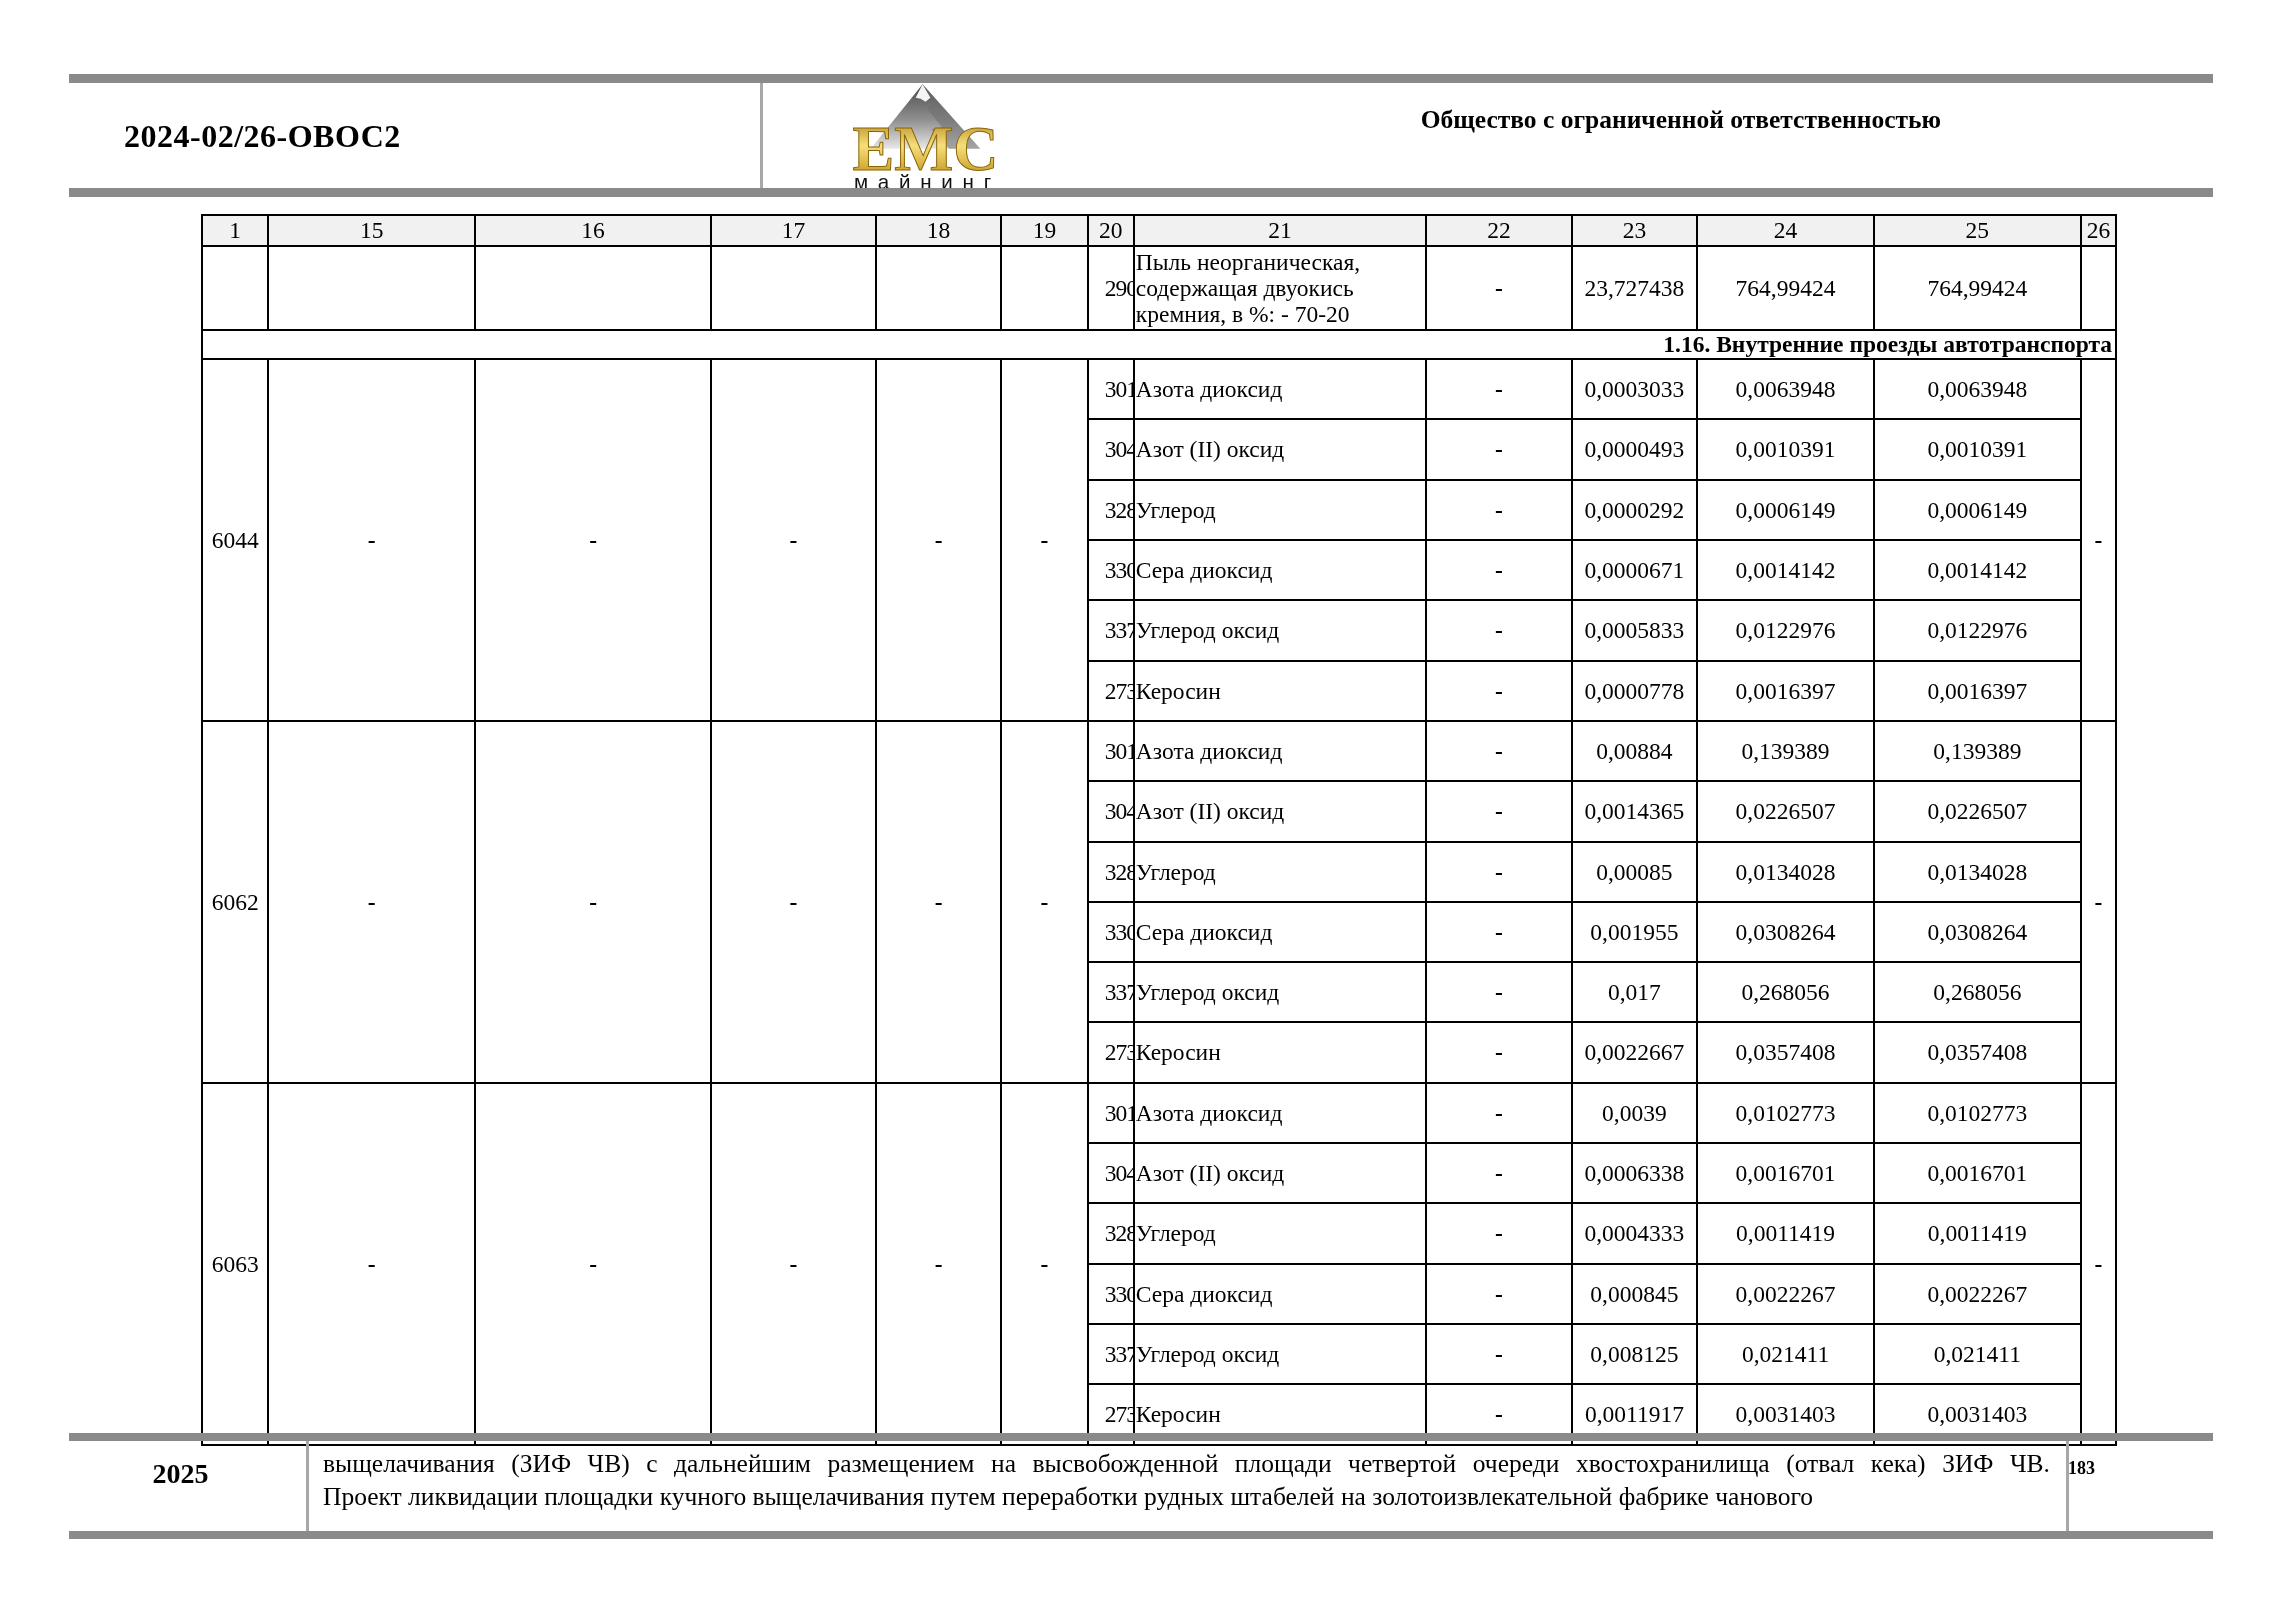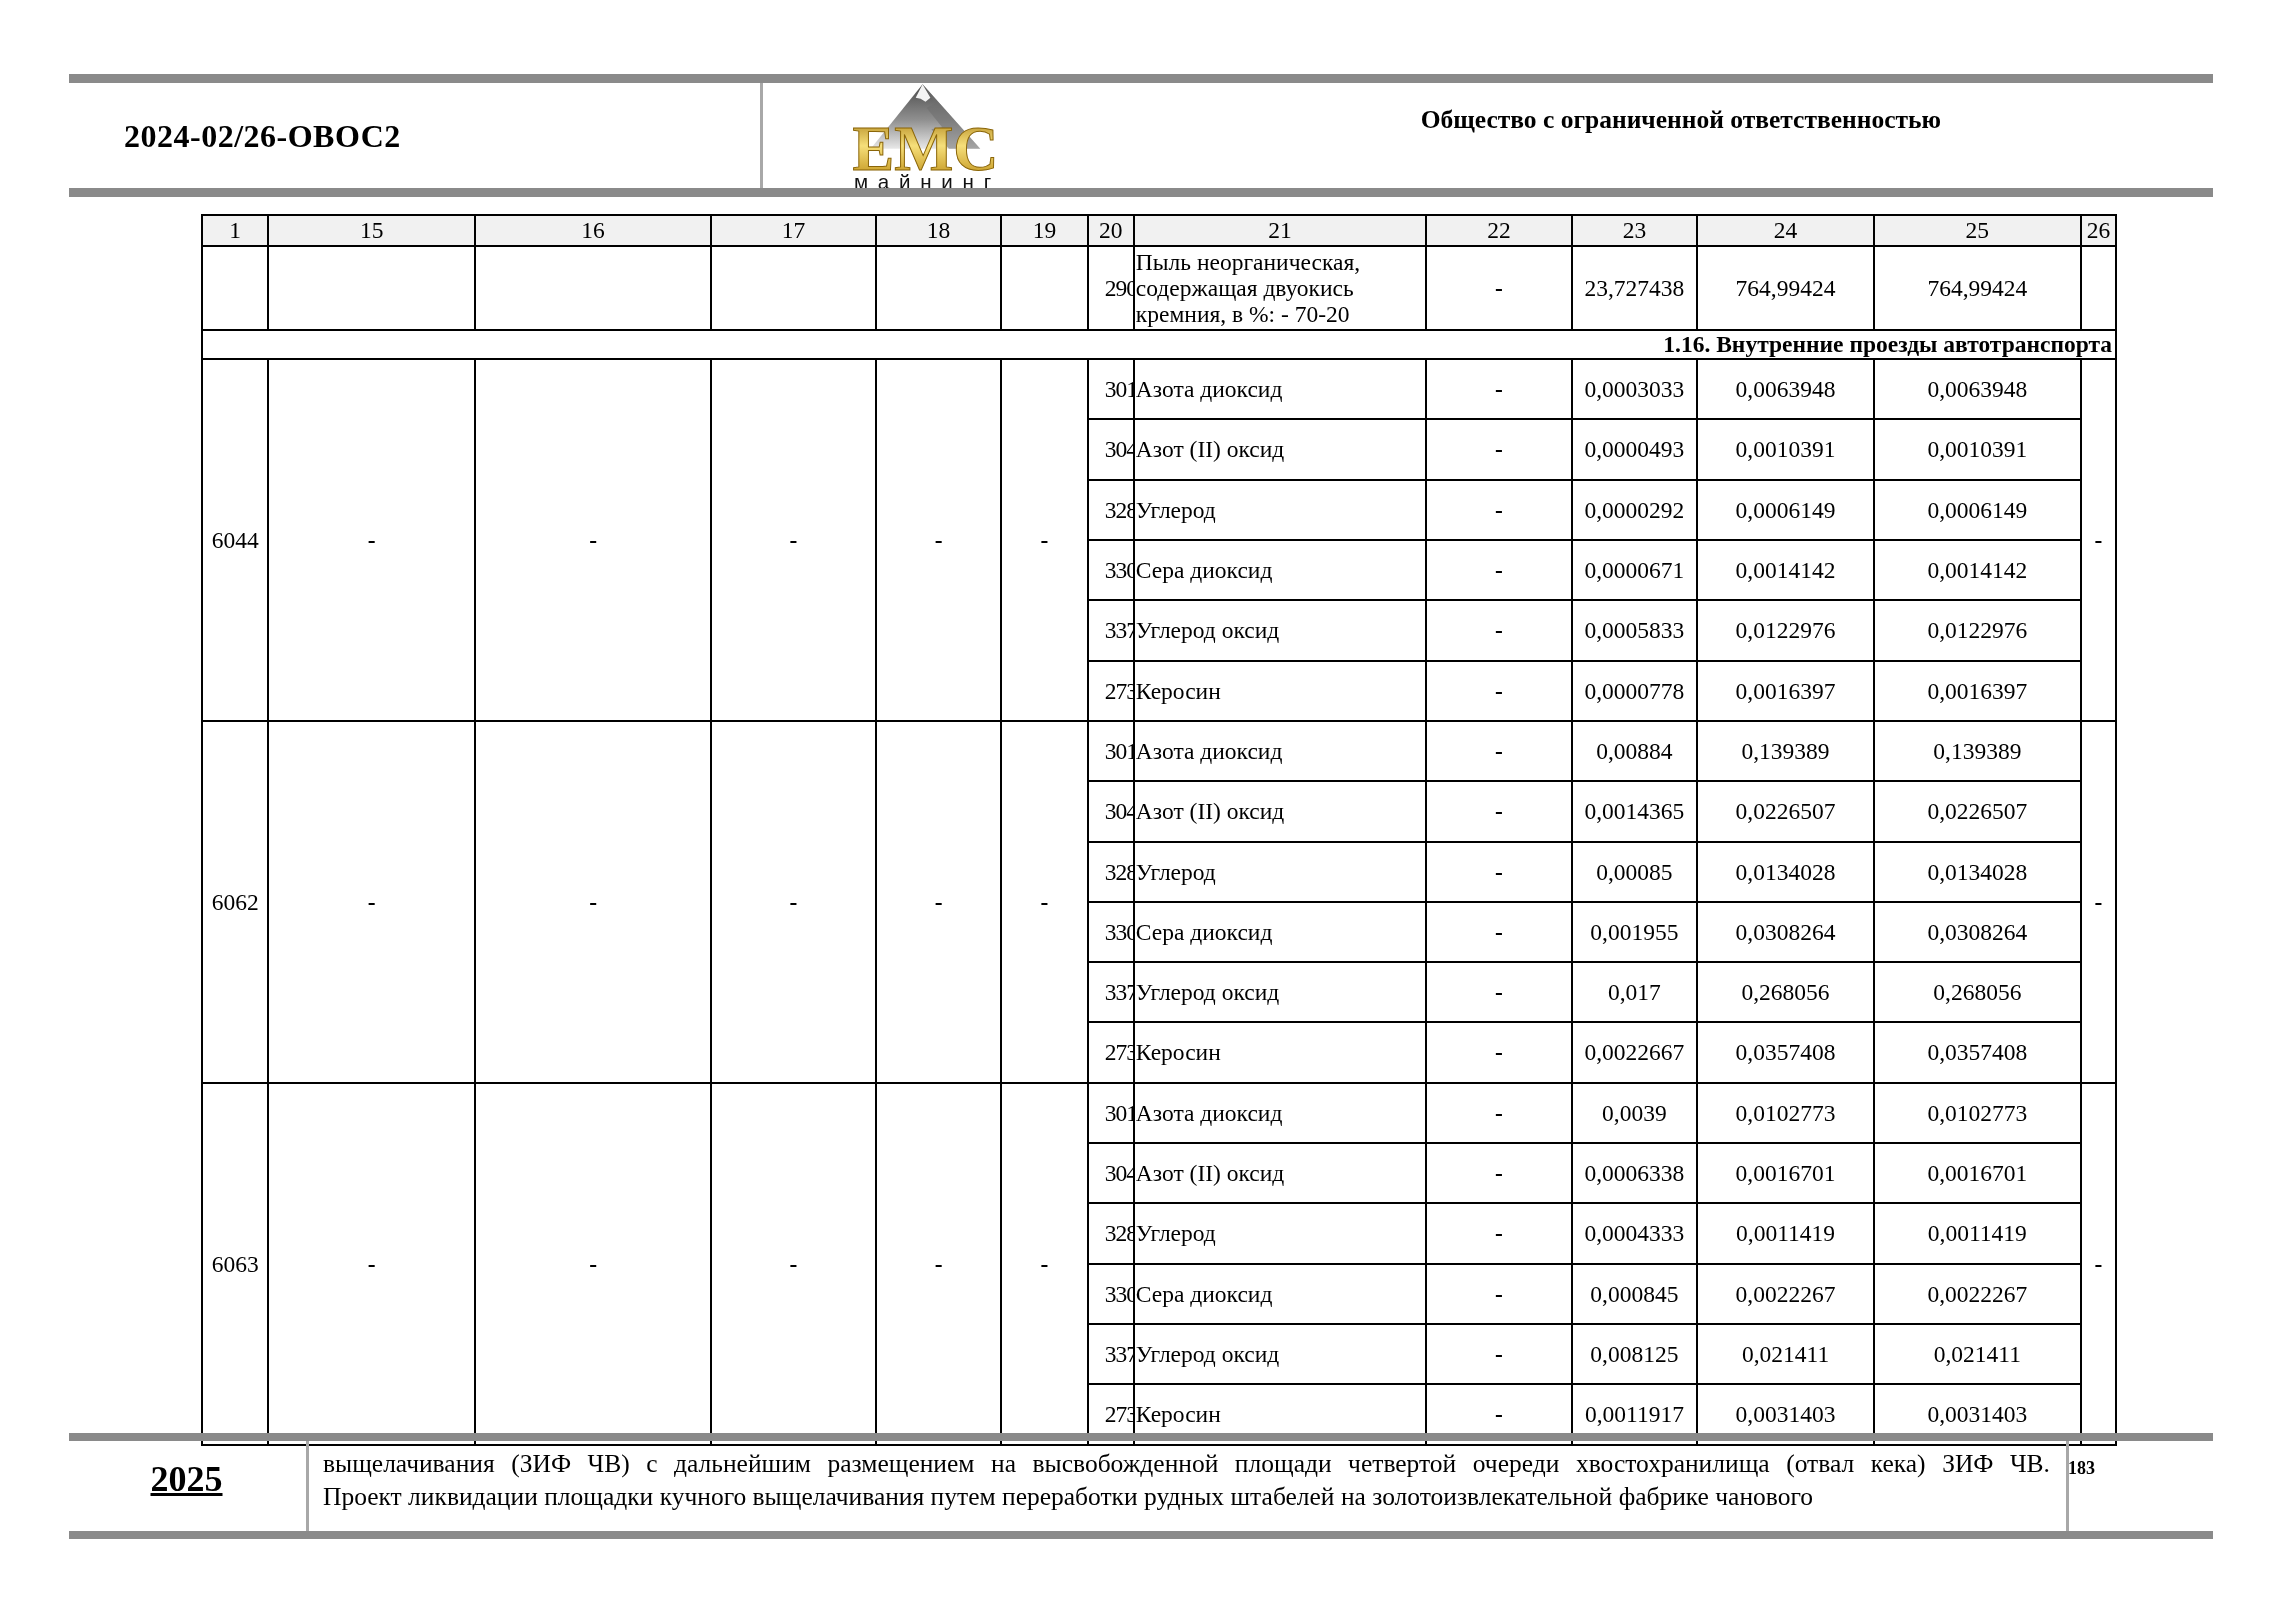--- a/index.html
+++ b/index.html
@@ -34,22 +34,22 @@
   .r-head{height:31px;}
   .r-tall{height:84px;}
   .r-section{height:29px;}
   .r-sub{height:30px;}
   .nm{text-align:left;padding-left:1px;}
   .code{padding:16px;letter-spacing:-1px;}
   .section{font-weight:bold;text-align:right;}
   .dash{font-weight:bold;}
   
   .foot-year{
-    position:absolute;left:69px;top:1458px;width:235px;
-    text-align:center;font-size:36px;font-weight:bold;text-decoration:underline;
+    position:absolute;left:63px;top:1458px;width:235px;
+    text-align:center;font-size:28px;font-weight:bold;
   }
   .foot-page{
     position:absolute;left:2068px;top:1458px;width:144px;
     text-align:left;font-size:18px;font-weight:bold;
   }
   .foot-text{
     position:absolute;left:323px;top:1447px;width:1727px;
     font-size:25.5px;line-height:33px;
   }
   .foot-line{text-align:justify;text-align-last:justify;}

